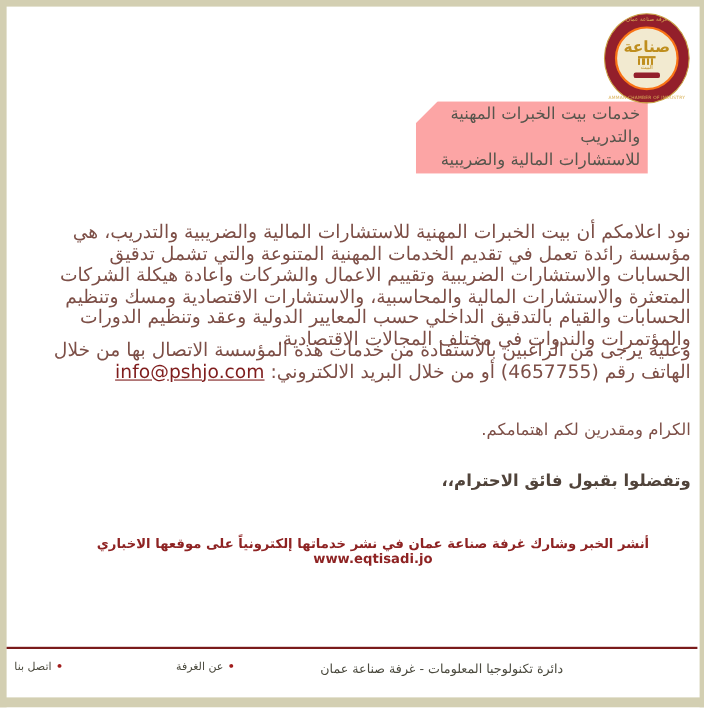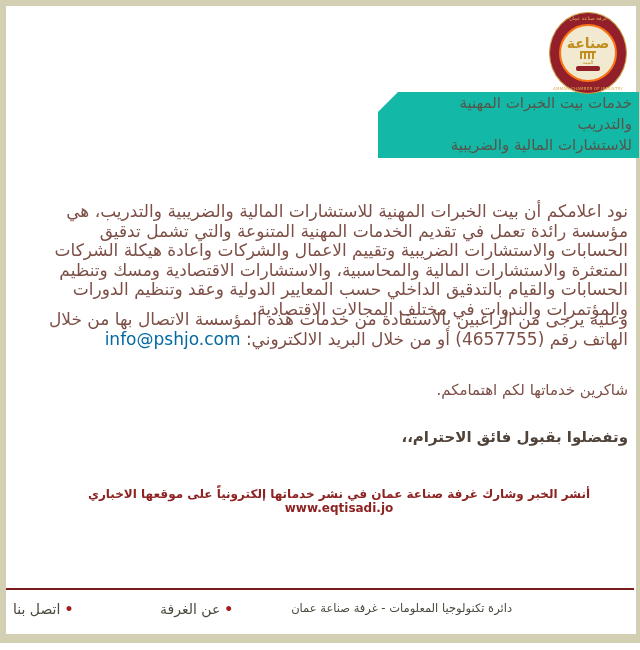--- a/index.html
+++ b/index.html
@@ -19,44 +19,44 @@
   .ring-text{position:absolute;left:0;right:0;text-align:center;color:#dab257;white-space:nowrap;overflow:hidden;}
   .ring-text.top{top:2px;font-size:5px;}
   .ring-text.bottom{bottom:2px;font-size:4px;letter-spacing:.2px;}
   .logo-inner{position:absolute;left:9px;right:9px;top:11px;bottom:11px;background:#f2ead0;border-radius:50%;border:2px solid #f97316;display:flex;flex-direction:column;align-items:center;justify-content:center;gap:1px;}
   .logo-word{color:#bf8e1e;font-weight:bold;font-size:14px;line-height:14px;}
   .logo-building{width:16px;height:6px;border-top:2px solid #bf8e1e;background:repeating-linear-gradient(90deg,#bf8e1e 0 2px,#f2ead0 2px 4px);}
   .logo-sub{font-size:5px;color:#bf8e1e;line-height:5px;}
   .logo-ribbon{width:24px;height:5px;background:#931f2b;border-radius:2px;}
 
   
-  .banner{position:absolute;left:378px;top:92px;width:261px;height:66px;background:#14b8a6;
+  .banner{position:absolute;left:378px;top:92px;width:211px;height:66px;background:#fca5a5;
     clip-path:polygon(20px 0,100% 0,100% 100%,0 100%,0 20px);
     direction:rtl;text-align:right;padding:1px 7px 0 0;box-sizing:border-box;
     color:#56554c;font-size:15px;line-height:21px;z-index:2;}
 
   .salutation{position:absolute;right:12px;top:170px;direction:rtl;text-align:right;font-size:11px;line-height:14.5px;color:#4a4a40;}
 
   .para{position:absolute;right:12px;left:28px;direction:rtl;text-align:right;font-size:17px;line-height:19.5px;color:#7d4f47;margin:0;}
   .para1{top:202px;}
   .para2{top:310px;}
-  .email-link{color:#0369a1;cursor:pointer;}
+  .email-link{color:#7f1d1d;text-decoration:underline;cursor:pointer;}
 
   .thanks{position:absolute;right:12px;top:381px;direction:rtl;text-align:right;font-size:15px;color:#7d4f47;margin:0;}
   .closing{position:absolute;right:12px;top:428px;direction:rtl;text-align:left;font-size:15px;font-weight:bold;color:#50433a;margin:0;}
 
   .share{position:absolute;left:0;right:0;top:487px;direction:rtl;text-align:center;font-size:12px;font-weight:bold;color:#8e2323;margin:0;padding-left:38px;}
   .share-url{color:#8e2323;cursor:pointer;}
 
   .signature{position:absolute;left:8px;top:549px;width:92px;direction:rtl;text-align:right;font-size:11.5px;line-height:15px;color:#4a493d;}
 
   .rule{position:absolute;left:6px;top:588px;width:628px;height:2px;background:#7a1b1b;}
 
   .footer-dept{position:absolute;right:128px;top:601px;direction:rtl;font-size:11.5px;color:#4a493d;white-space:nowrap;}
-  .footer-link{position:absolute;top:601px;direction:rtl;font-size:14px;color:#4a493d;cursor:pointer;white-space:nowrap;}
+  .footer-link{position:absolute;top:601px;direction:rtl;font-size:10px;color:#4a493d;cursor:pointer;white-space:nowrap;}
   .footer-link .bullet{color:#a11d1d;font-weight:bold;margin-inline-end:4px;}
   .footer-link.about{left:160px;}
   .footer-link.contact{left:13px;}
 </style>
 </head>
 <body>
 
 <div class="page">
 
   <div class="frame frame-top"></div>
@@ -84,21 +84,21 @@
   </div>
 
 
   <p class="para para1">نود اعلامكم أن بيت الخبرات المهنية للاستشارات المالية والضريبية والتدريب، هي مؤسسة رائدة تعمل في تقديم الخدمات المهنية المتنوعة والتي تشمل تدقيق الحسابات والاستشارات الضريبية وتقييم الاعمال والشركات واعادة هيكلة الشركات المتعثرة والاستشارات المالية والمحاسبية، والاستشارات الاقتصادية ومسك وتنظيم الحسابات والقيام بالتدقيق الداخلي حسب المعايير الدولية وعقد وتنظيم الدورات والمؤتمرات والندوات في مختلف المجالات الاقتصادية.</p>
 
   <p class="para para2">
     <span>وعليه يرجى من الراغبين بالاستفادة من خدمات هذه المؤسسة الاتصال بها من خلال الهاتف رقم (4657755) أو من خلال البريد الالكتروني:</span>
     <a class="email-link">info@pshjo.com</a>
   </p>
 
-  <p class="thanks">شاكرين خدماتها لكم اهتمامكم.</p>
+  <p class="thanks">الكرام ومقدرين لكم اهتمامكم.</p>
 
   <p class="closing">وتفضلوا بقبول فائق الاحترام،،</p>
 
   <p class="share">
     <span>أنشر الخبر وشارك غرفة صناعة عمان في نشر خدماتها إلكترونياً على موقعها الاخباري</span>
     <span class="share-url">www.eqtisadi.jo</span>
   </p>
 
 
   <div class="rule"></div>

